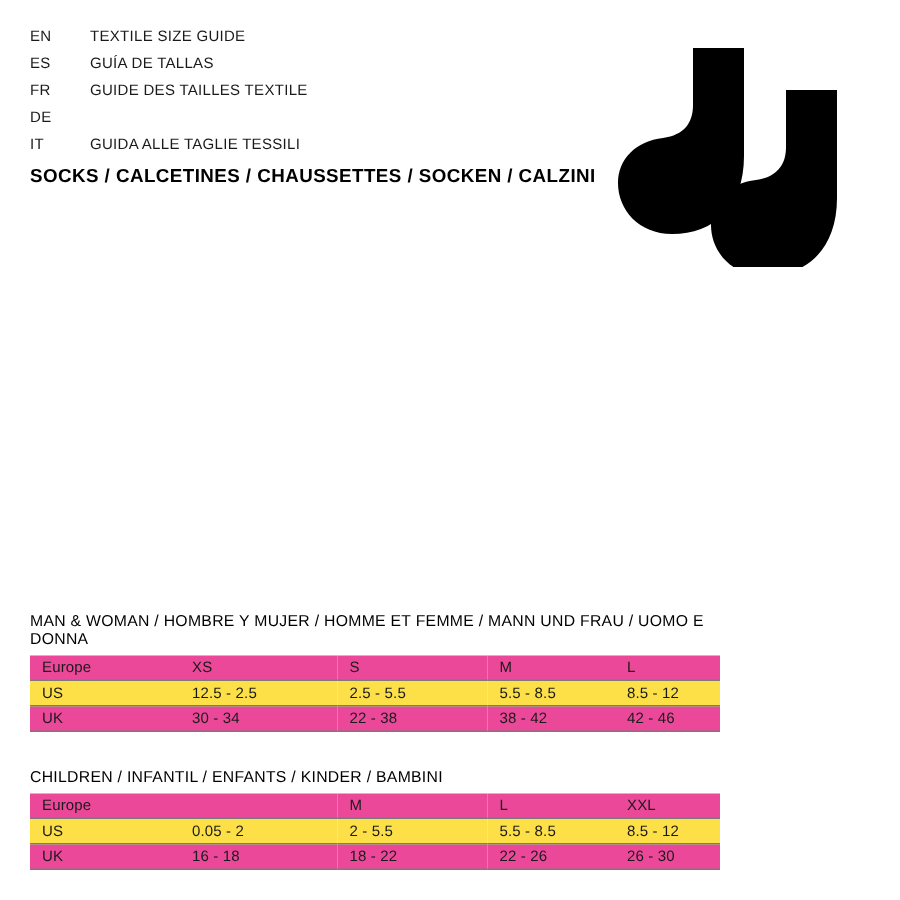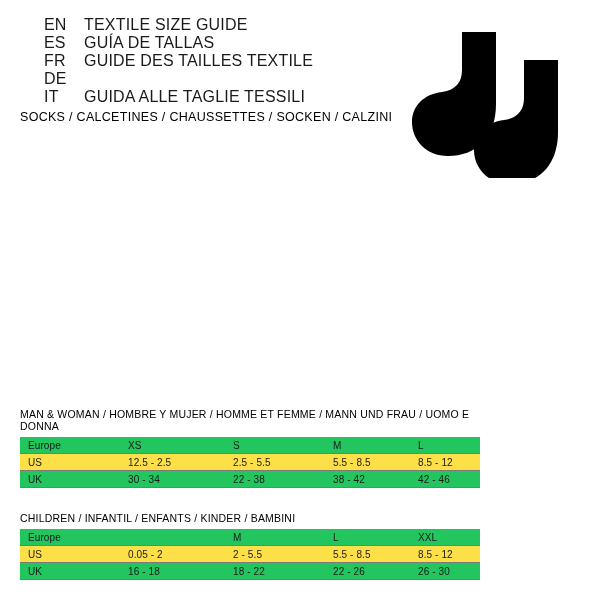--- a/index.html
+++ b/index.html
@@ -27,40 +27,39 @@
   .lang-block {
     position: absolute;
     left: 20px;
     top: 16px;
     width: 350px;
   }
   .lang-row {
     display: flex;
     align-items: flex-end;
     line-height: 18px;
-    font-size: 16px;
+    font-size: 10px;
     letter-spacing: 0.2px;
-    margin-left: 24px;
   }
   .lang-code {
     width: 40px;
     flex: 0 0 40px;
     color: #1a1a1a;
   }
   .lang-text {
     color: #1a1a1a;
   }
 
   
   .doc-title {
     position: absolute;
     left: 20px;
     top: 110px;
     font-size: 12.5px;
-    font-weight: normal;
+    font-weight: bold;
     letter-spacing: 0.3px;
     color: #000000;
   }
 
   
   .illustration {
     position: absolute;
     left: 400px;
     top: 18px;
     width: 180px;
@@ -97,21 +96,21 @@
     border: none;
     vertical-align: middle;
     letter-spacing: 0.1px;
   }
   table.size-table col.c0 { width: 100px; }
   table.size-table col.c1 { width: 105px; }
   table.size-table col.c2 { width: 100px; }
   table.size-table col.c3 { width: 85px; }
   table.size-table col.c4 { width: 70px; }
 
-  tr.row-shaded td { background: #22c55e; }
+  tr.row-shaded td { background: #ec4899; }
   tr.row-plain td { background: #fde047; }
   tr.row-line td { border-bottom: 1px solid #7a7a7a; }
 </style>
 </head>
 <body>
 
 <div class="page">
 
   <div class="lang-block">
     <div class="lang-row">

